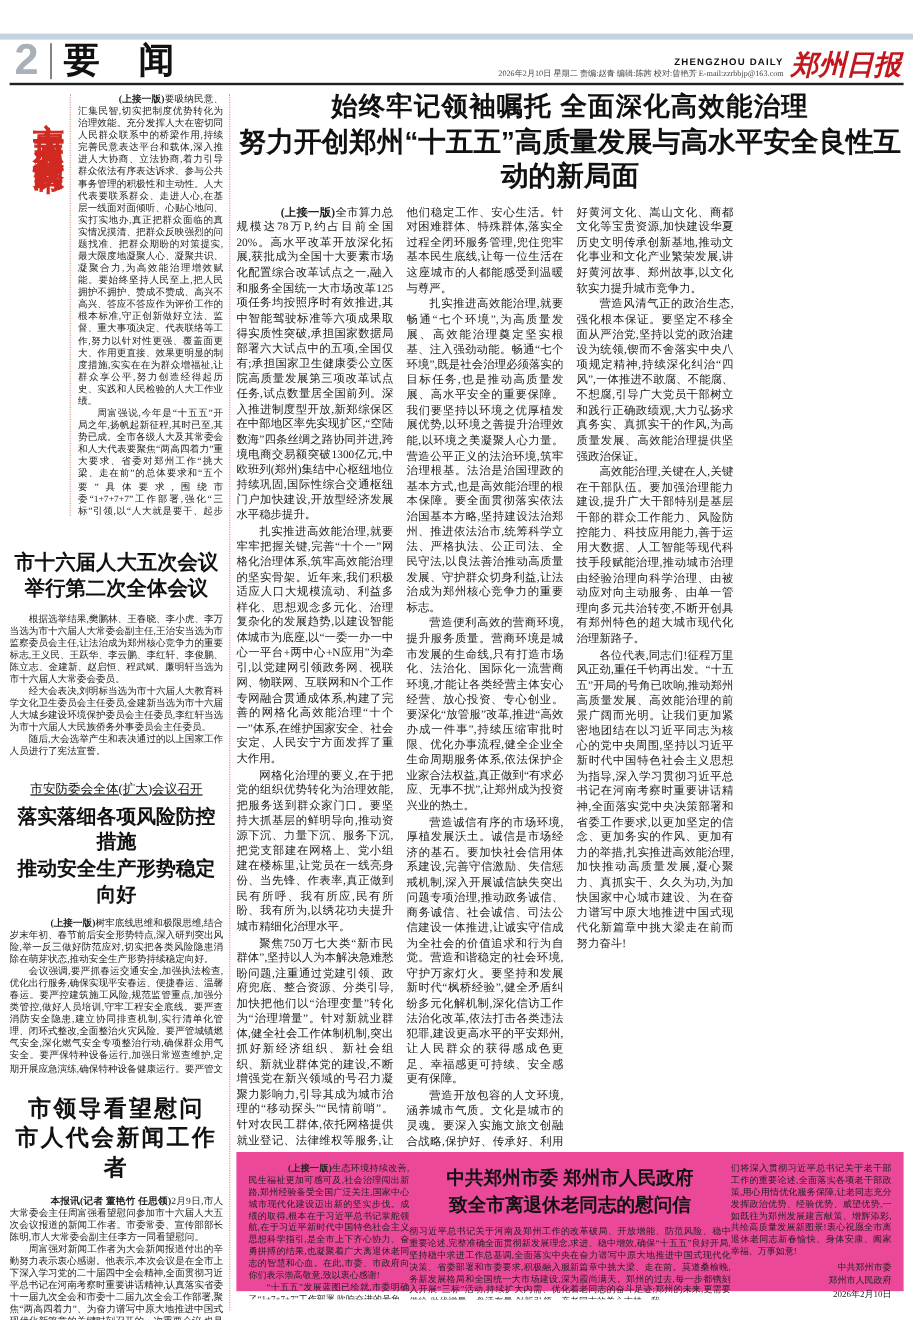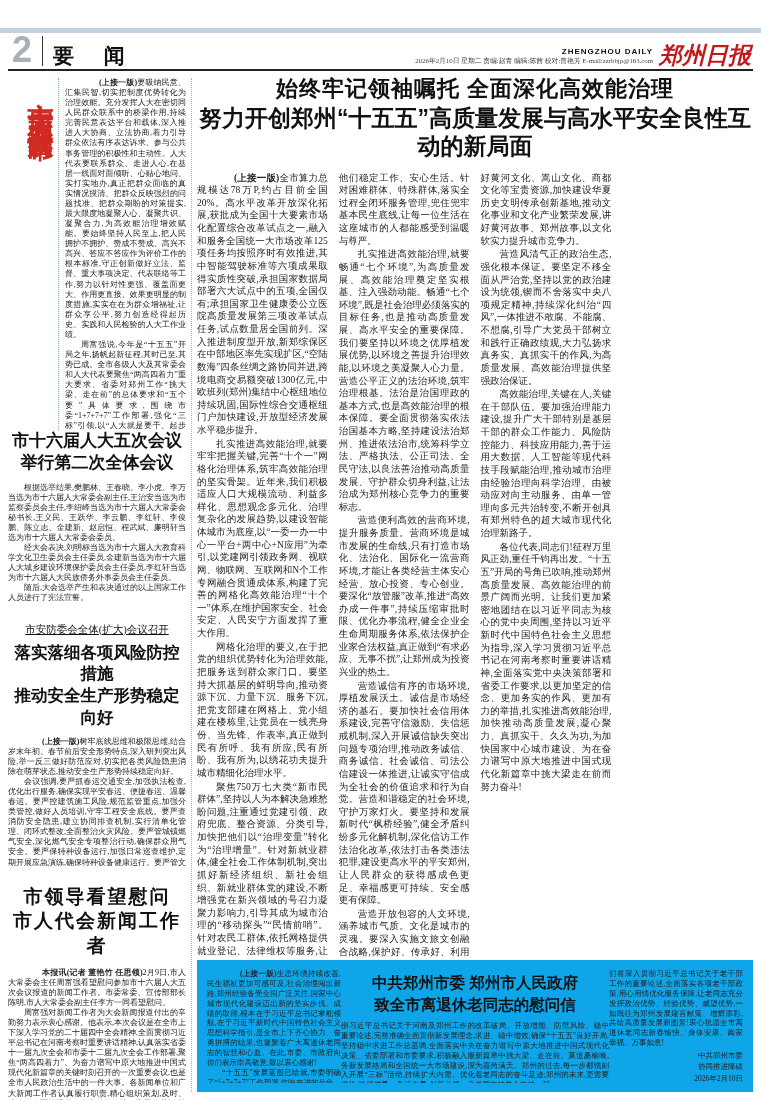--- a/index.html
+++ b/index.html
@@ -3,61 +3,61 @@
 <meta charset="utf-8">
 <style>
   html,body{margin:0;padding:0;background:#e8e8e8;}
   #page{position:relative;width:761px;height:1100px;background:#fff;margin:0 auto;overflow:hidden;
         font-family:"Liberation Serif","DejaVu Serif",serif;color:#222;}
   
   .topband{position:absolute;left:0;top:28px;width:761px;height:5px;background:#c5d3e0;}
   .header{position:absolute;left:12px;top:34px;width:739px;height:32px;display:flex;align-items:flex-end;}
   .pagenum{font-size:36px;color:#a9b0b7;font-weight:bold;font-family:"Liberation Sans",sans-serif;line-height:.85;}
   .sec-divider{width:1px;height:30px;background:#333;margin:0 10px;}
-  .section-title{font-size:21px;font-weight:bold;letter-spacing:12px;font-family:"Liberation Sans",sans-serif;color:#111;line-height:1;}
+  .section-title{font-size:30px;font-weight:bold;letter-spacing:12px;font-family:"Liberation Sans",sans-serif;color:#111;line-height:1;}
   .header-right{margin-left:auto;display:flex;align-items:flex-end;gap:6px;}
   .pub-info{text-align:right;}
   .paper-en{font-size:8px;font-weight:bold;letter-spacing:1px;color:#111;font-family:"Liberation Sans",sans-serif;}
   .dateline{font-size:6.8px;color:#444;white-space:nowrap;}
   .masthead{color:#c2171c;font-size:23px;font-weight:bold;font-style:italic;line-height:.95;font-family:"DejaVu Serif",serif;}
   .header-rule{position:absolute;left:8px;top:69px;width:745px;height:2px;background:#222;}
   
   .para{margin:0;text-indent:2em;}
   .lead{font-weight:bold;padding-left:18px;}
   .just{text-align:justify;}
   
   .left-col{position:absolute;left:8px;top:78px;width:178px;}
   .v-div{position:absolute;left:191px;top:78px;height:1014px;border-left:1px dotted #dc9b92;}
   .closing{display:flex;height:352px;overflow:hidden;}
   .v-title{writing-mode:vertical-rl;text-orientation:upright;color:#d02a22;font-weight:bold;font-size:26px;
            letter-spacing:3px;line-height:1.05;width:46px;font-family:"Liberation Sans",sans-serif;padding-top:4px;}
   .closing-text{flex:1;border-left:1px dotted #dc9b92;margin-left:4px;padding-left:6px;
                 font-size:8px;line-height:1.26;overflow:hidden;}
   .sub-head{text-align:center;font-family:"Liberation Sans",sans-serif;font-weight:bold;font-size:17px;
-            line-height:1.28;margin:0 0 9px;color:#111;}
+            line-height:1.28;margin:28px 0 9px;color:#111;}
   .small-body{font-size:8px;line-height:1.26;overflow:hidden;}
   .plenary-body{height:126px;}
   .kicker{text-align:center;font-size:10.5px;margin:14px 0 5px;color:#111;text-decoration:underline;}
   .big-head{text-align:center;font-family:Liberation Serif, serif;font-weight:bold;font-size:16.5px;
             line-height:1.32;margin:0 0 8px;color:#111;}
   .safety-body{height:130px;}
   .leaders-head{text-align:center;font-family:"Liberation Sans",sans-serif;font-weight:bold;font-size:19px;
             letter-spacing:2px;line-height:1.3;margin:18px 0 9px;color:#111;}
   .leaders-body{height:192px;}
   
   .main{position:absolute;left:197px;top:76px;width:556px;}
   .main-head1{text-align:center;font-family:"Liberation Sans",sans-serif;font-weight:bold;font-size:22px;
               letter-spacing:1px;color:#111;line-height:1.2;}
   .main-head2{text-align:center;font-family:"Liberation Sans",sans-serif;font-weight:bold;font-size:23px;
               color:#111;line-height:1.2;margin-top:3px;}
   .main-cols{margin-top:11px;height:794px;column-count:4;column-gap:11px;column-fill:auto;
              font-size:9.5px;line-height:1.33;overflow:hidden;}
   .main-cols .para{margin-bottom:1px;}
   
-  .letter{position:absolute;left:197px;top:960px;width:556px;height:132px;background:#0ea5e9;
+  .letter{position:absolute;left:197px;top:960px;width:556px;height:116px;background:#ec4899;
           padding:9px 10px;box-sizing:border-box;}
   .letter-title{position:absolute;left:26%;top:12px;width:48%;text-align:center;z-index:2;
                 font-family:"Liberation Sans",sans-serif;font-weight:bold;font-size:15.5px;line-height:1.4;color:#111;}
   .letter-cols{display:flex;height:114px;}
   .letter-col{flex:1;font-size:7.5px;line-height:1.32;overflow:hidden;}
   .letter-col.pad{padding-top:52px;}
   .signature{text-align:right;font-weight:normal;margin-top:2px;}
   .signature div{line-height:1.5;}
 </style>
 </head>
@@ -92,21 +92,21 @@
       </div>
     </div>
 
     <div>
       <div class="sub-head">
         <div>市十六届人大五次会议</div>
         <div>举行第二次全体会议</div>
       </div>
       <div class="small-body plenary-body just">
         <div>
-            <p class="para">根据选举结果,樊鹏林、王春晓、李小虎、李万当选为市十六届人大常委会副主任,王治安当选为市监察委员会主任,李绍峰当选为市十六届人大常委会秘书长,王义民、王跃华、李云鹏、李红轩、李俊鹏、陈立志、金建新、赵启恒、程武斌、廉明轩当选为市十六届人大常委会委员。</p>
+            <p class="para">根据选举结果,樊鹏林、王春晓、李小虎、李万当选为市十六届人大常委会副主任,王治安当选为市监察委员会主任,让法治成为郑州核心竞争力的重要标志,王义民、王跃华、李云鹏、李红轩、李俊鹏、陈立志、金建新、赵启恒、程武斌、廉明轩当选为市十六届人大常委会委员。</p>
             <p class="para">经大会表决,刘明标当选为市十六届人大教育科学文化卫生委员会主任委员,金建新当选为市十六届人大城乡建设环境保护委员会主任委员,李红轩当选为市十六届人大民族侨务外事委员会主任委员。</p>
             <p class="para">随后,大会选举产生和表决通过的以上国家工作人员进行了宪法宣誓。</p>
           </div>
       </div>
     </div>
 
     <div>
       <div class="kicker">市安防委会全体(扩大)会议召开</div>
       <div class="big-head">
         <div>落实落细各项风险防控措施</div>
@@ -170,20 +170,20 @@
       <div class="letter-col pad just">
         <p class="para" style="text-indent:0">彻习近平总书记关于河南及郑州工作的重要论述,完整准确全面贯彻新发展理念,坚持稳中求进工作总基调,全面落实中央决策、省委部署和市委要求,积极融入服务新发展格局和全国统一大市场建设,深入开展“三标”活动,持续扩大内需、优化供给,做优增量、盘活存量,创新引领、产业筑基、</p>
       </div>
       <div class="letter-col pad just">
         <p class="para" style="text-indent:0">改革破局、开放增能、防范风险、稳中求进、稳中增效,确保“十五五”良好开局,在奋力谱写中原大地推进中国式现代化新篇章中挑大梁、走在前。莫道桑榆晚,为霞尚满天。郑州的过去,每一步都镌刻着老同志的奋斗足迹;郑州的未来,更需要老同志的关心支持。我</p>
       </div>
       <div class="letter-col just">
         <p class="para" style="text-indent:0">们将深入贯彻习近平总书记关于老干部工作的重要论述,全面落实各项老干部政策,用心用情优化服务保障,让老同志充分发挥政治优势、经验优势、威望优势,一如既往为郑州发展建言献策、增辉添彩,共绘高质量发展新图景!衷心祝愿全市离退休老同志新春愉快、身体安康、阖家幸福、万事如意!</p>
         <div class="signature">
           <div>中共郑州市委</div>
-          <div>协同推进降碳</div>
+          <div>郑州市人民政府</div>
           <div>2026年2月10日</div>
         </div>
       </div>
     </div>
   </div>
 
 </div>
 
 </body></html>

